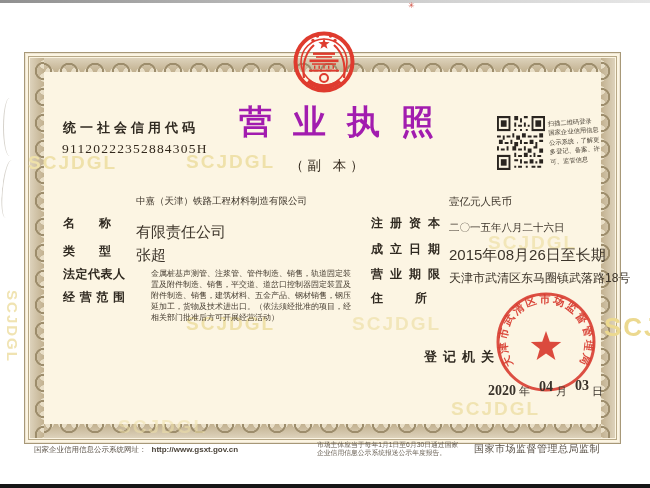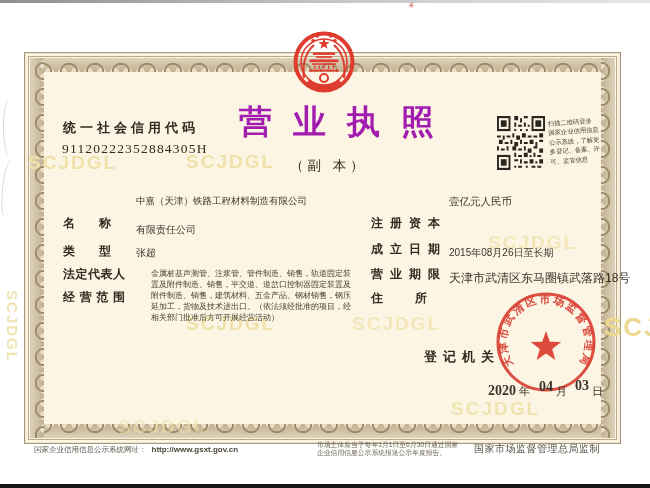--- a/index.html
+++ b/index.html
@@ -49,21 +49,21 @@
   .credit-label{left:63px;top:119px;font-size:13px;font-weight:bold;letter-spacing:4px;color:#2f2920;}
   .credit-code{left:62px;top:141px;font-size:13.5px;letter-spacing:1.2px;font-family:"Liberation Serif",serif;color:#33291d;}
   .title{left:239px;top:100px;font-size:33px;font-weight:bold;letter-spacing:21px;color:#a21caf;white-space:nowrap;}
   .subtitle{left:290px;top:157px;font-size:13.5px;letter-spacing:4px;color:#33291d;}
   .qr-caption{left:549px;top:117px;width:58px;font-size:6.3px;line-height:9.4px;color:#4d4539;transform:rotate(-4deg);}
 
   
   .flabel{font-weight:bold;font-size:12px;color:#2f2920;text-align:justify;text-align-last:justify;margin-top:20px;}
   .lcol{left:63px;width:62px;} .lcol.w2{width:48px;}
   .rcol{left:371px;width:69px;} .rcol.w2{width:56px;}
-  .fvalue{font-size:10px;color:#3c342a;white-space:nowrap;}
+  .fvalue{font-size:15px;color:#3c342a;white-space:nowrap;}
   .y1{top:195px;} .y2{top:223px;} .y3{top:246px;} .y4{top:269px;}
   .ry1{top:195px;} .ry2{top:221px;} .ry3{top:246px;} .ry4{top:270px;}
   .lval{left:136px;} .rval{left:449px;}
   .name-val{font-size:9.5px;}
   .addr-val{font-size:12px;}
   .scope-val{left:151px;top:268px;width:206px;font-size:8px;line-height:11px;white-space:normal;color:#453c30;}
 
   
   .authority{left:424px;top:348px;font-size:13px;font-weight:bold;letter-spacing:6px;color:#2f2920;white-space:nowrap;}
   .date-row{left:488px;top:383px;font-size:11px;color:#3a332b;white-space:nowrap;}
@@ -180,20 +180,21 @@
   <div class="abs fvalue lval y2">有限责任公司</div>
   <div class="abs flabel lcol y3">法定代表人</div>
   <div class="abs fvalue lval y3">张超</div>
   <div class="abs flabel lcol y4">经营范围</div>
   <div class="abs fvalue scope-val">金属桩基声测管、注浆管、管件制造、销售，轨道固定装置及附件制造、销售，平交道、道岔口控制器固定装置及附件制造、销售，建筑材料、五金产品、钢材销售，钢压延加工，货物及技术进出口。（依法须经批准的项目，经相关部门批准后方可开展经营活动）</div>
 
   <div class="abs flabel rcol ry1">注册资本</div>
   <div class="abs fvalue rval ry1" style="font-size:10.5px;">壹亿元人民币</div>
   <div class="abs flabel rcol ry2"></div>
   <div class="abs flabel rcol ry2">成立日期</div>
+  <div class="abs fvalue rval ry2" style="font-size:10.5px;">二〇一五年八月二十六日</div>
   <div class="abs flabel rcol ry3">营业期限</div>
   <div class="abs fvalue rval ry3">2015年08月26日至长期</div>
   <div class="abs flabel rcol w2 ry4">住所</div>
   <div class="abs fvalue rval addr-val ry4">天津市武清区东马圈镇武落路18号</div>
 
   <div class="abs authority">登记机关</div>
 
   <svg class="abs seal" width="106" height="106" viewBox="0 0 106 106">
     <circle cx="53" cy="52" r="48" fill="none" stroke="#d94034" stroke-width="3" opacity=".92"></circle>
     <defs>

